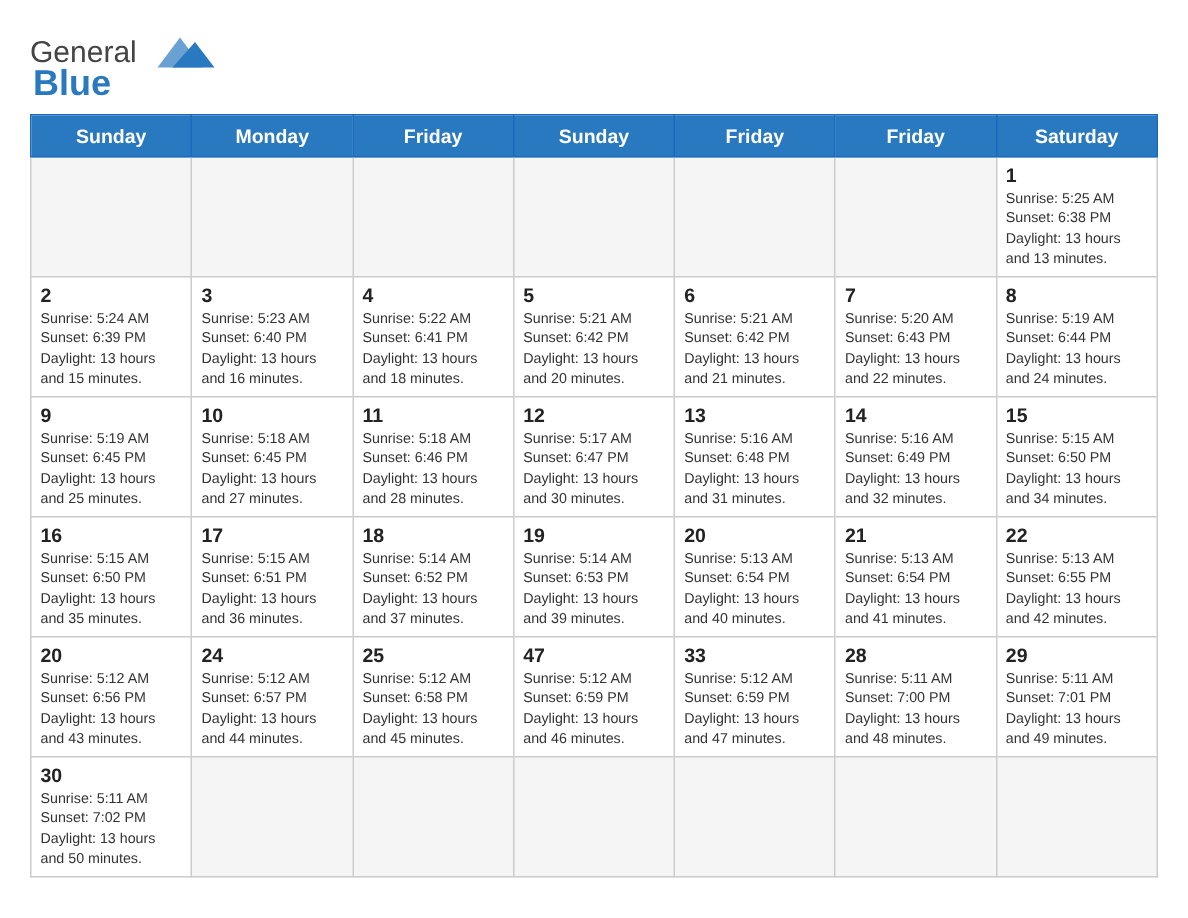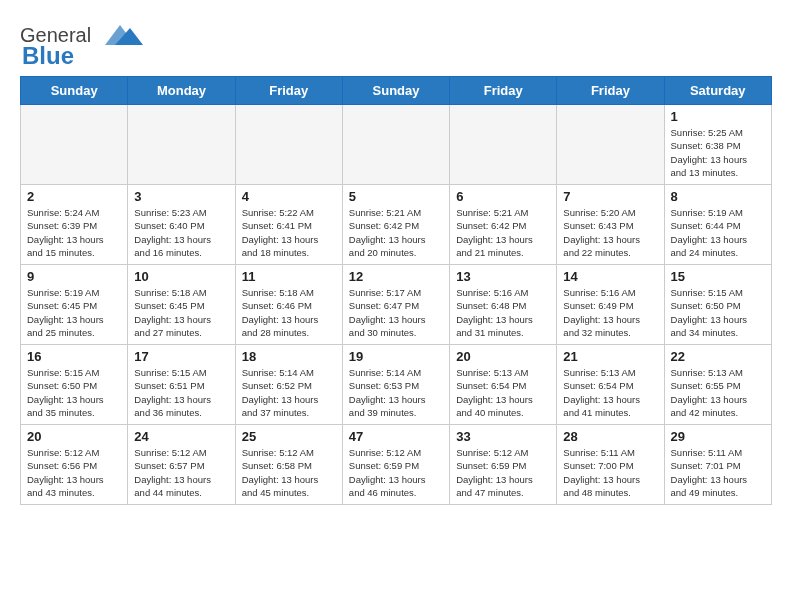--- a/index.html
+++ b/index.html
@@ -238,14 +238,26 @@
         </td>
         <td>
           <span class="day-number">28</span>
           <div class="day-info">Sunrise: 5:11 AM<br>Sunset: 7:00 PM<br>Daylight: 13 hours and 48 minutes.</div>
         </td>
         <td>
           <span class="day-number">29</span>
           <div class="day-info">Sunrise: 5:11 AM<br>Sunset: 7:01 PM<br>Daylight: 13 hours and 49 minutes.</div>
         </td>
       </tr>
+      <tr class="last-row">
+        <td class="has-data">
+          <span class="day-number">30</span>
+          <div class="day-info">Sunrise: 5:11 AM<br>Sunset: 7:02 PM<br>Daylight: 13 hours and 50 minutes.</div>
+        </td>
+        <td class="empty"></td>
+        <td class="empty"></td>
+        <td class="empty"></td>
+        <td class="empty"></td>
+        <td class="empty"></td>
+        <td class="empty"></td>
+      </tr>
     </tbody>
 </table>
 
 </body></html>

